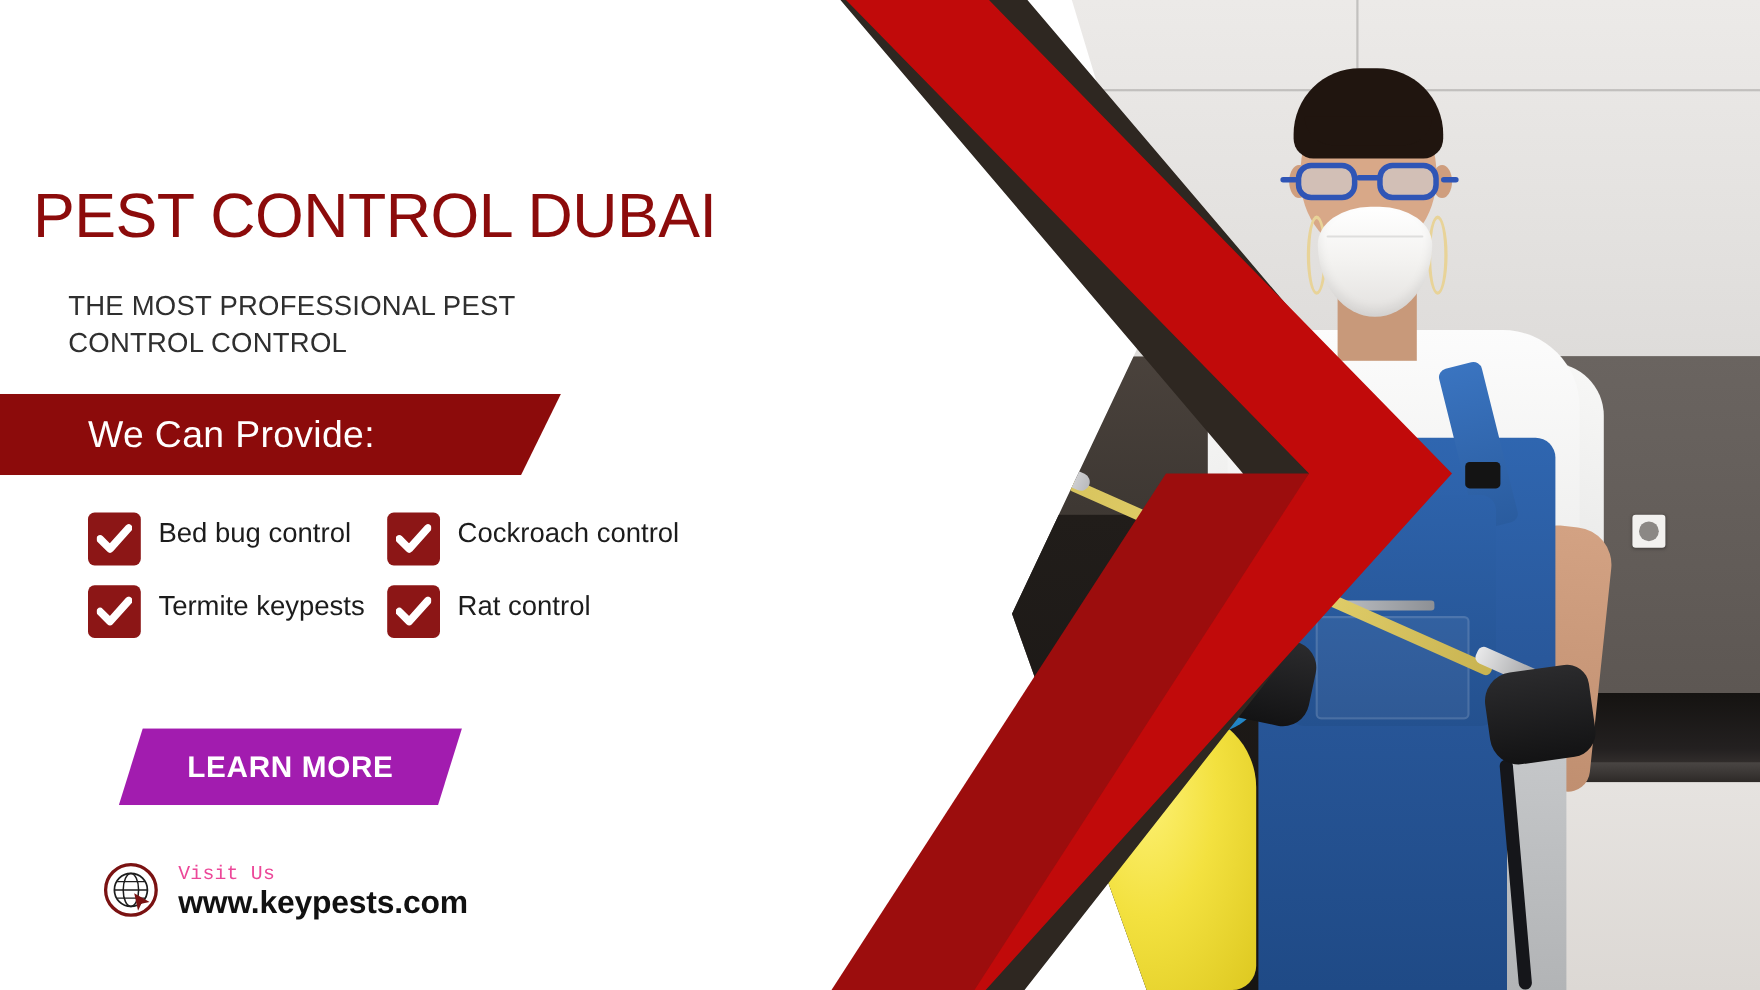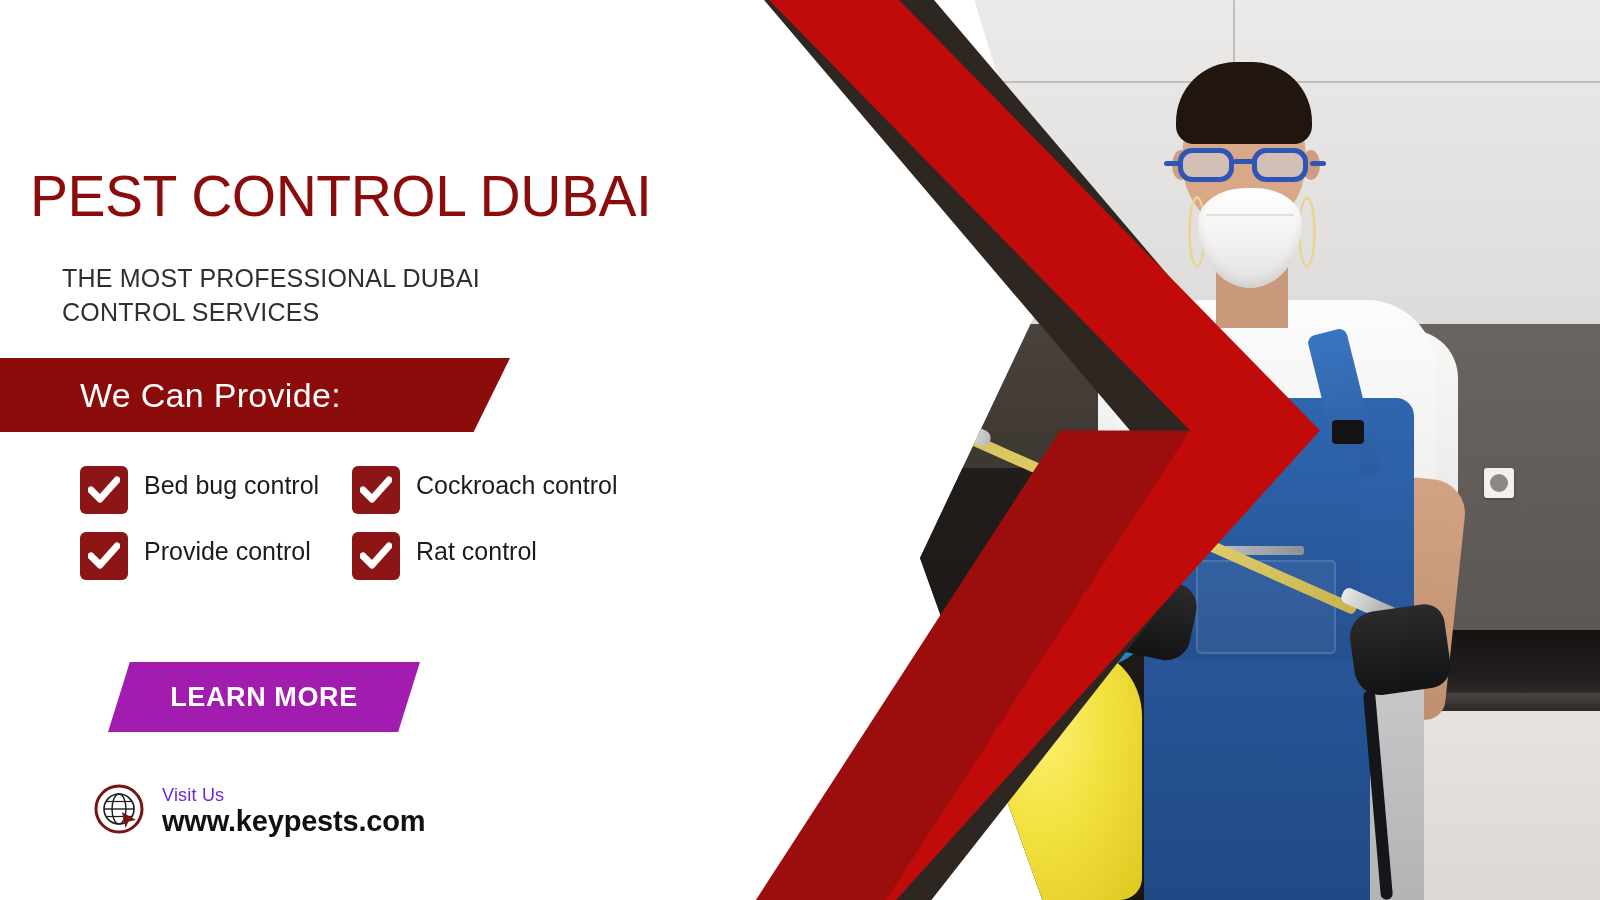--- a/index.html
+++ b/index.html
@@ -542,22 +542,23 @@
     position: absolute;
     left: 92px; top: 782px;
     display: flex;
     align-items: center;
     gap: 16px;
   }
   .globe-icon { flex: 0 0 auto; }
   .footer-text { line-height: 1.12; }
   .visit-us {
     font-size: 18px;
-    color: #6d28d9;
+    color: #ec4899;
     letter-spacing: 0.2px;
+    font-family: Liberation Mono, monospace;
   }
   .website {
     font-size: 29px;
     font-weight: bold;
     color: #111111;
     letter-spacing: -0.2px;
   }
 </style>
 </head>
 <body>
@@ -627,21 +628,21 @@
 
   <div class="chev chev-dark"></div>
   <div class="chev chev-red"></div>
   <div class="chev chev-red-dark"></div>
 
   <div class="left">
 
 
     <div class="headline">PEST CONTROL DUBAI</div>
 
-    <div class="subhead">THE MOST PROFESSIONAL DUBAI CONTROL SERVICES</div>
+    <div class="subhead">THE MOST PROFESSIONAL PEST CONTROL CONTROL</div>
 
     <div class="provide-banner">
       <span class="provide-text">We Can Provide:</span>
     </div>
 
     <div class="services">
 
       <div class="service-item">
         <span class="checkbox">
           <svg width="32" height="28" viewBox="0 0 32 28">
@@ -659,21 +660,21 @@
         </span>
         <span class="service-label">Cockroach control</span>
       </div>
 
       <div class="service-item">
         <span class="checkbox">
           <svg width="32" height="28" viewBox="0 0 32 28">
             <path d="M3 14 L12 23 L29 4" stroke="#ffffff" stroke-width="7" fill="none" stroke-linecap="round" stroke-linejoin="round"></path>
           </svg>
         </span>
-        <span class="service-label">Provide control</span>
+        <span class="service-label">Termite keypests</span>
       </div>
 
       <div class="service-item">
         <span class="checkbox">
           <svg width="32" height="28" viewBox="0 0 32 28">
             <path d="M3 14 L12 23 L29 4" stroke="#ffffff" stroke-width="7" fill="none" stroke-linecap="round" stroke-linejoin="round"></path>
           </svg>
         </span>
         <span class="service-label">Rat control</span>
       </div>

